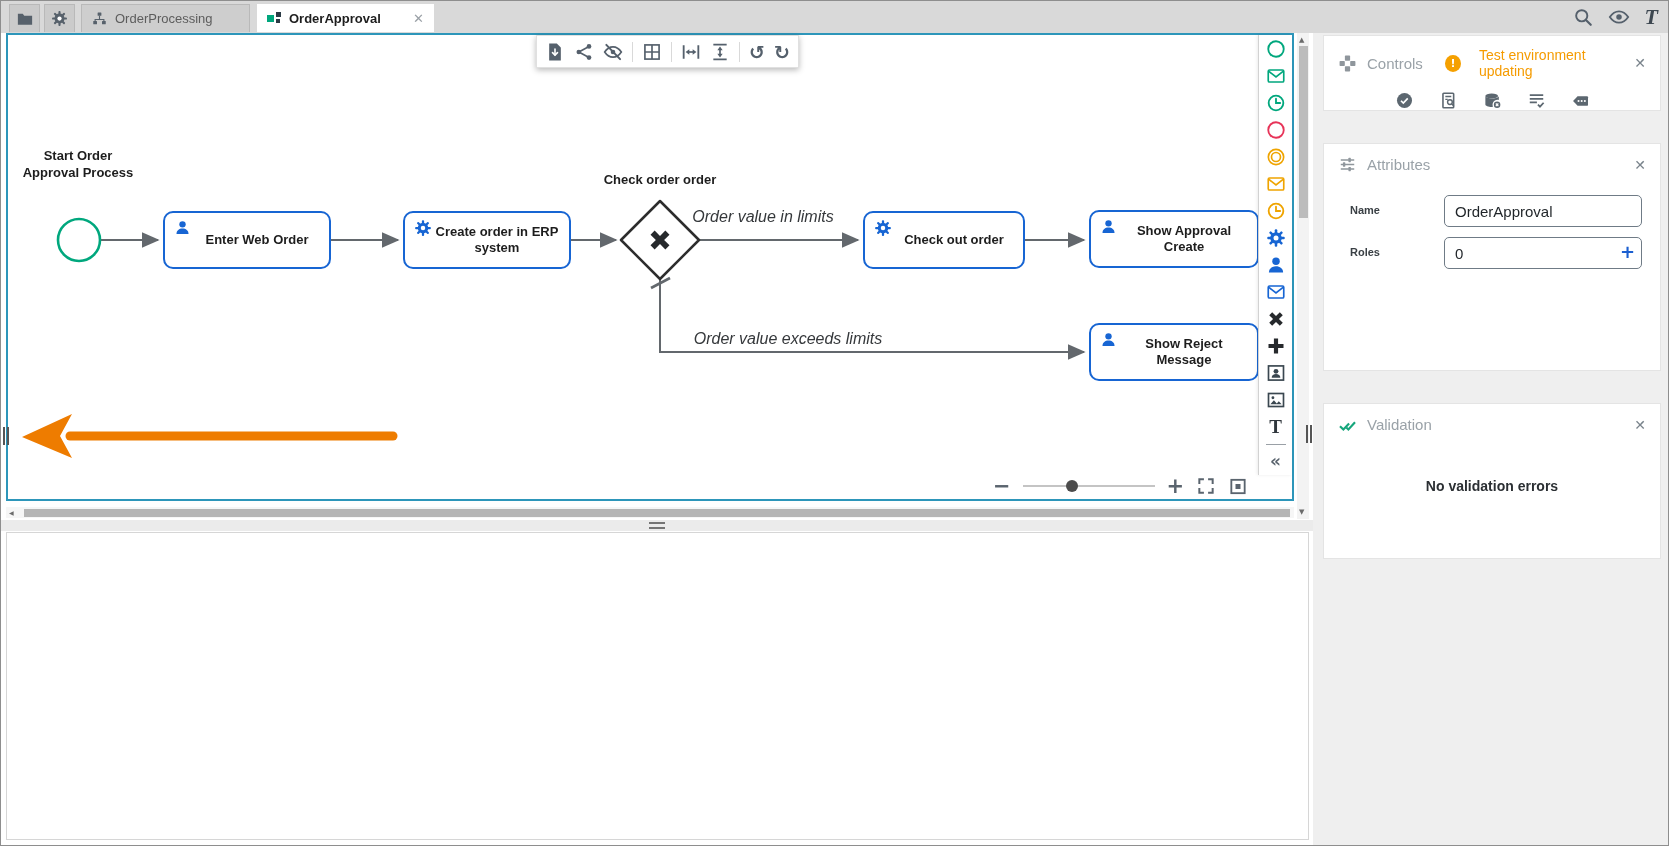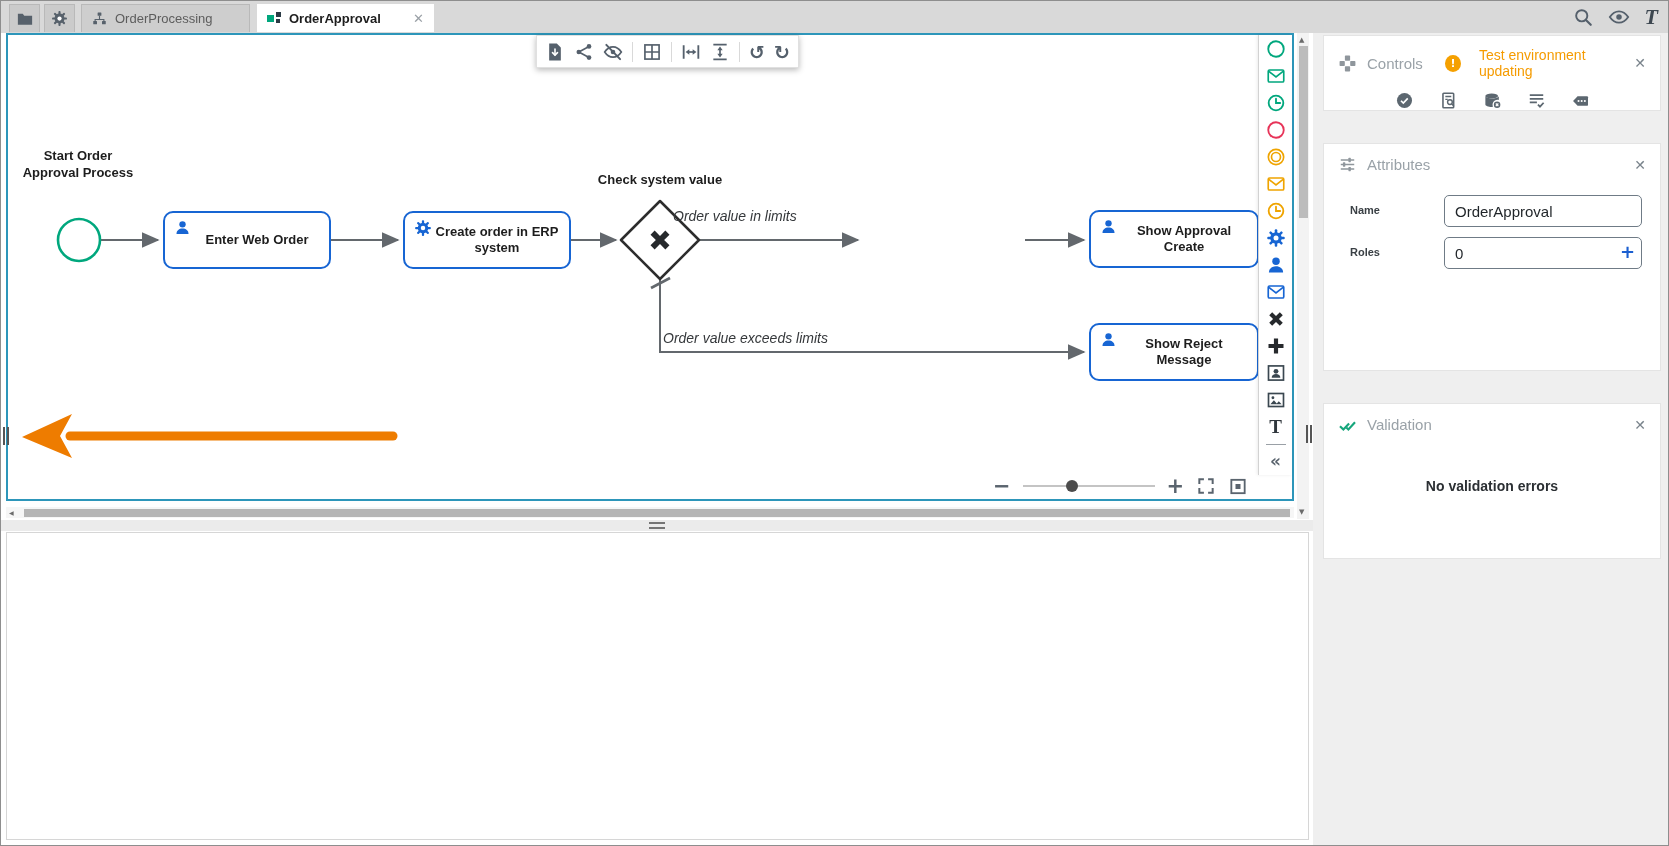--- a/index.html
+++ b/index.html
@@ -22,21 +22,21 @@
   #canvas{position:absolute;left:5px;top:32px;width:1288px;height:468px;border:2px solid #2d96ba;background:#fff;box-sizing:border-box;}
   #float-toolbar{position:absolute;left:528px;top:0px;height:31px;background:#fff;border:1px solid #e0e0e0;box-shadow:0 2px 6px rgba(0,0,0,.28);
                  display:flex;align-items:center;padding:0 8px;gap:9px;}
   .tb-ic{width:20px;height:20px;color:#55606c;display:inline-flex;cursor:pointer;}
   .tb-sep{width:1px;height:20px;background:#d9d9d9;}
   .tb-glyph{font-size:19px;font-weight:bold;color:#55606c;line-height:20px;cursor:pointer;}
 
   svg.overlay{position:absolute;left:0;top:0;pointer-events:none;}
 
   .bpmn-label{position:absolute;font-weight:bold;font-size:13px;color:#1d1d1d;text-align:center;line-height:17px;}
-  .edge-label{position:absolute;font-style:italic;font-size:14px;color:#35383b;}
+  .edge-label{position:absolute;font-style:italic;font-size:16px;color:#35383b;text-align:center;}
   .task{position:absolute;border:2px solid #1765d3;border-radius:10px;background:#fff;box-sizing:border-box;
         display:flex;align-items:center;justify-content:center;}
   .task .t-icon{position:absolute;top:6px;left:9px;width:17px;height:17px;color:#1765d3;}
   .task .t-label{font-weight:bold;font-size:13px;color:#1d1d1d;text-align:center;line-height:16px;padding:0 8px 0 28px;}
 
   
   #palette{position:absolute;top:0px;right:0px;width:33px;height:440px;background:#fff;border-left:1px solid #d2d2d2;
            display:flex;flex-direction:column;align-items:center;box-shadow:-1px 0 3px rgba(0,0,0,.08);}
   .pal-item{height:27px;width:100%;display:flex;align-items:center;justify-content:center;cursor:pointer;}
   .pal-item svg{width:20px;height:20px;}
@@ -385,35 +385,41 @@
         </span>
       <span class="tb-sep"></span>
       <span class="tb-glyph glyph">↺</span>
       <span class="tb-glyph glyph">↻</span>
     </div>
 
     <div class="bpmn-label" style="left:-5px;top:112px;width:150px">
       <div>Start Order</div>
       <div>Approval Process</div>
     </div>
-    <div class="bpmn-label" style="left:567px;top:136px;width:170px">Check system value</div>
+    <div class="bpmn-label" style="left:567px;top:136px;width:170px">Check order order</div>
     <div class="edge-label" style="left:665px;top:173px;width:180px">Order value in limits</div>
     <div class="edge-label" style="left:655px;top:295px;width:250px">Order value exceeds limits</div>
 
     <div class="task" style="left:155px;top:176px;width:168px;height:58px">
       <span class="t-icon"><svg width="17" height="17">
             <use href="#sym-user"></use>
           </svg></span>
       <span class="t-label">Enter Web Order</span>
     </div>
     <div class="task" style="left:395px;top:176px;width:168px;height:58px">
       <span class="t-icon"><svg width="18" height="18">
             <use href="#sym-gear"></use>
           </svg></span>
       <span class="t-label">Create order in ERP system</span>
+    </div>
+    <div class="task" style="left:855px;top:176px;width:162px;height:58px">
+      <span class="t-icon"><svg width="18" height="18">
+            <use href="#sym-gear"></use>
+          </svg></span>
+      <span class="t-label">Check out order</span>
     </div>
     <div class="task" style="left:1081px;top:175px;width:170px;height:58px">
       <span class="t-icon"><svg width="17" height="17">
             <use href="#sym-user"></use>
           </svg></span>
       <span class="t-label">Show Approval Create</span>
     </div>
     <div class="task" style="left:1081px;top:288px;width:170px;height:58px">
       <span class="t-icon"><svg width="17" height="17">
             <use href="#sym-user"></use>

